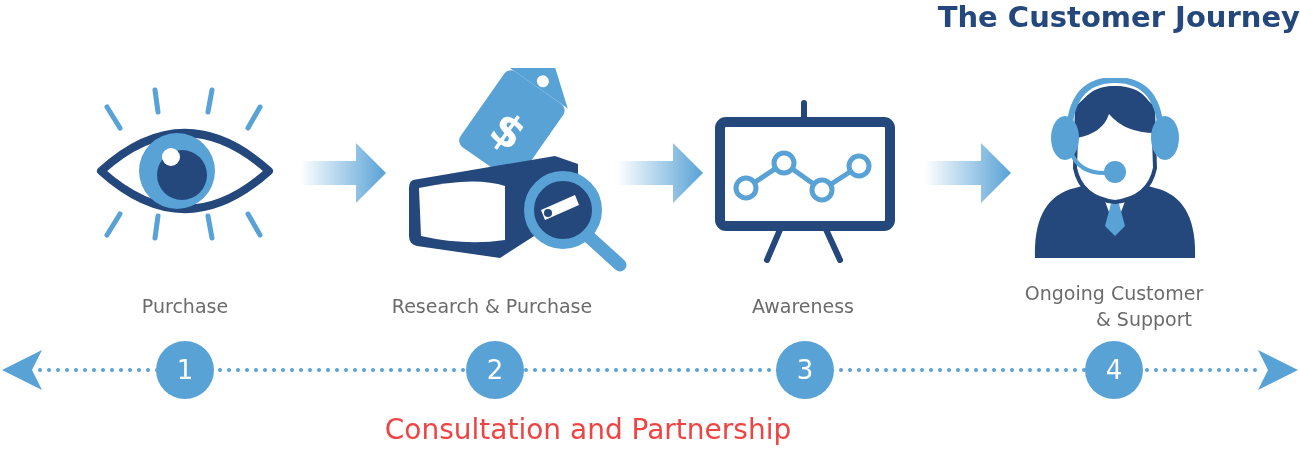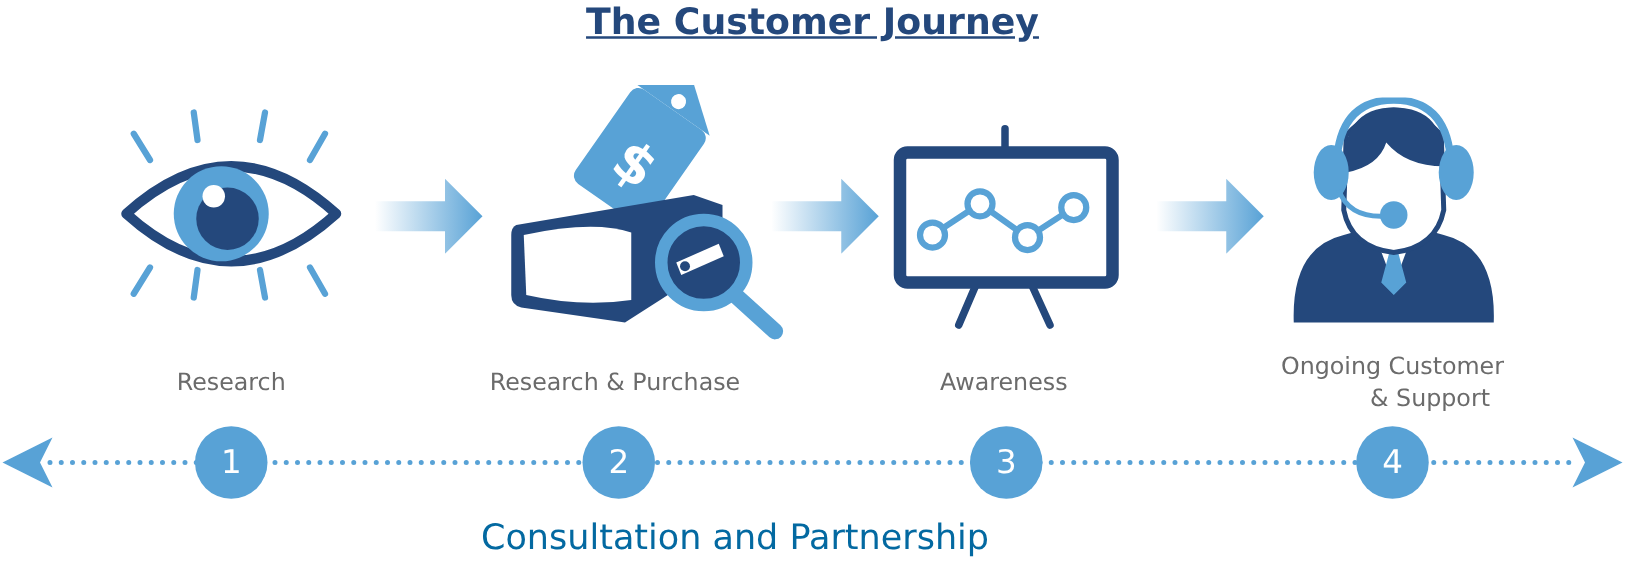--- a/index.html
+++ b/index.html
@@ -1,23 +1,23 @@
 <!DOCTYPE html>
 <html><head>
 <meta charset="utf-8">
 <style>
   html, body { margin:0; padding:0; background:#ffffff; }
   body { width:1300px; height:449px; position:relative; overflow:hidden; font-family:"DejaVu Sans", sans-serif; }
-  .title { position:absolute; top:0; left:0; width:1300px; text-align:center; font-weight:bold; font-size:29px; color:#24487c; line-height:34px;text-decoration:underline; }
+  .title { position:absolute; top:0; left:0; width:1300px; text-align:right; font-weight:bold; font-size:29px; color:#24487c; line-height:34px; }
   .icon { position:absolute; }
   .label { position:absolute; text-align:center; font-size:19px; color:#6b6b6b; line-height:26px; white-space:nowrap; }
   .flow-arrow { position:absolute; }
   .timeline { position:absolute; left:0; top:340px; }
   .step-num { position:absolute; width:58px; height:58px; border-radius:50%; background:#58a2d6; color:#ffffff; font-size:26px; text-align:center; line-height:58px; }
-  .subtitle { position:absolute; top:412px; left:0; width:1176px; text-align:center; font-size:28px; color:#0369a1; line-height:36px; }
+  .subtitle { position:absolute; top:412px; left:0; width:1176px; text-align:center; font-size:28px; color:#ef4444; line-height:36px; }
 </style>
 </head>
 <body>
 
 <div class="title">The Customer Journey</div>
 
 <svg class="icon" style="left:95px;top:85px" width="180" height="160" viewBox="0 0 180 160">
   <g stroke="#58a2d6" stroke-width="5" stroke-linecap="round">
     <line x1="12" y1="22" x2="25" y2="43"></line>
     <line x1="60" y1="5" x2="63" y2="27"></line>
@@ -83,21 +83,21 @@
     </defs>
   <path d="M0 18 L56 18 L56 0 L86 30 L56 60 L56 42 L0 42 Z" fill="url(#ga)"></path>
 </svg>
 <svg class="flow-arrow" style="left:617px;top:143px" width="90" height="60" viewBox="0 0 90 60">
   <path d="M0 18 L56 18 L56 0 L86 30 L56 60 L56 42 L0 42 Z" fill="url(#ga)"></path>
 </svg>
 <svg class="flow-arrow" style="left:925px;top:143px" width="90" height="60" viewBox="0 0 90 60">
   <path d="M0 18 L56 18 L56 0 L86 30 L56 60 L56 42 L0 42 Z" fill="url(#ga)"></path>
 </svg>
 
-<div class="label" style="left:85px;top:293px;width:200px">Research</div>
+<div class="label" style="left:85px;top:293px;width:200px">Purchase</div>
 <div class="label" style="left:372px;top:293px;width:240px">Research &amp; Purchase</div>
 <div class="label" style="left:703px;top:293px;width:200px">Awareness</div>
 <div class="label" style="left:1004px;top:280px;width:220px">Ongoing Customer</div>
 <div class="label" style="left:1034px;top:306px;width:220px">&amp; Support</div>
 
 <svg class="timeline" width="1300" height="60" viewBox="0 0 1300 60">
   <line x1="40" y1="30" x2="1262" y2="30" stroke="#58a2d6" stroke-width="4" stroke-dasharray="0 9" stroke-linecap="round"></line>
   <path d="M2 30 L42 10 L32 30 L42 50 Z" fill="#58a2d6"></path>
   <path d="M1298 30 L1258 10 L1268 30 L1258 50 Z" fill="#58a2d6"></path>
 </svg>

